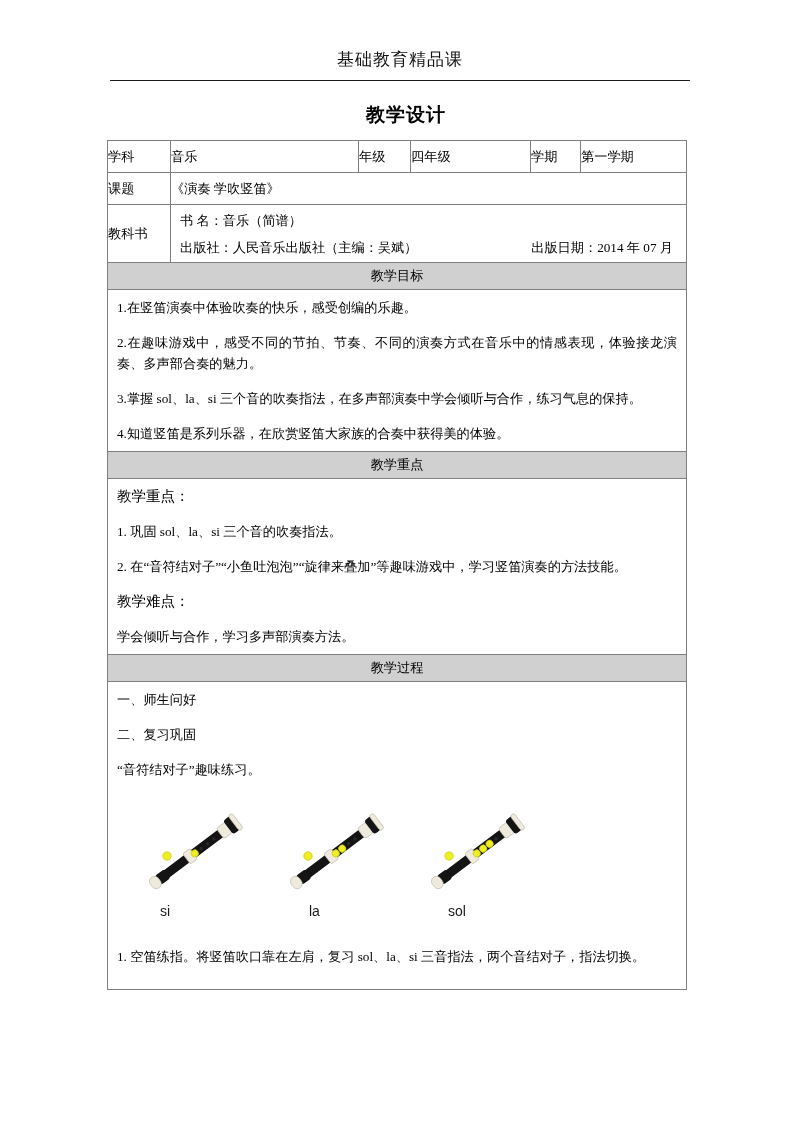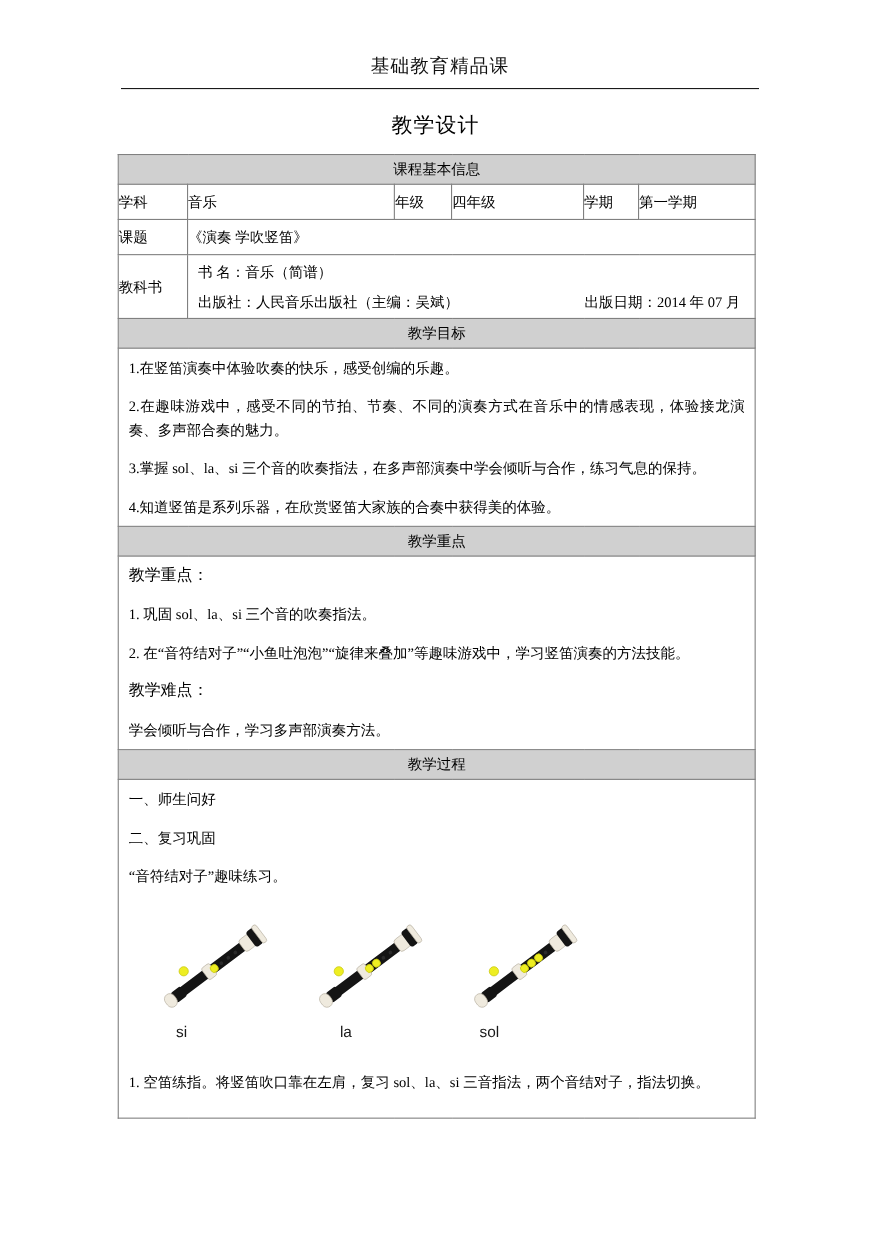--- a/index.html
+++ b/index.html
@@ -40,26 +40,26 @@
     position: absolute;
     left: 110px;
     top: 80px;
     width: 580px;
     height: 0;
     border-top: 1.6px solid #1a1a1a;
   }
 
   .doc-title {
     position: absolute;
-    left: 106px;
+    left: 116px;
     top: 102px;
     width: 580px;
     text-align: center;
     font-size: 19px;
-    font-weight: normal;
+    font-weight: bold;
     letter-spacing: 1px;
     line-height: 26px;
   }
 
   
   .tbl {
     position: absolute;
     left: 107px;
     top: 140px;
     width: 579px;
@@ -136,21 +136,21 @@
   }
   .fig .label {
     position: absolute;
     bottom: 0;
     font-size: 14px;
     font-family: "Liberation Sans", sans-serif;
     color: #1a1a1a;
   }
   .fig.f-si .label  { left: 18px; }
   .fig.f-la .label  { left: 26px; }
-  .fig.f-sol .label { left: 12px; }
+  .fig.f-sol .label { left: 24px; }
   .fig svg { position: absolute; left: 0; top: 0; }
 
   
   .note {
     padding: 8px 9px 6px 9px;
     font-size: 13.2px;
     line-height: 26px;
     text-align: justify;
   }
 </style>
@@ -170,23 +170,20 @@
     <colgroup>
       <col style="width:63px">
       <col style="width:188px">
       <col style="width:52px">
       <col style="width:120px">
       <col style="width:50px">
       <col style="width:106px">
     </colgroup>
 
     <tbody>
-        <tr>
-      <td class="band" colspan="6">课程基本信息</td>
-    </tr>
 
     <tr class="row-h">
       <td class="cell-lbl">学科</td>
       <td class="cell-pad">音乐</td>
       <td class="cell-lbl">年级</td>
       <td class="cell-pad">四年级</td>
       <td class="cell-lbl">学期</td>
       <td class="cell-pad">第一学期</td>
     </tr>
 

